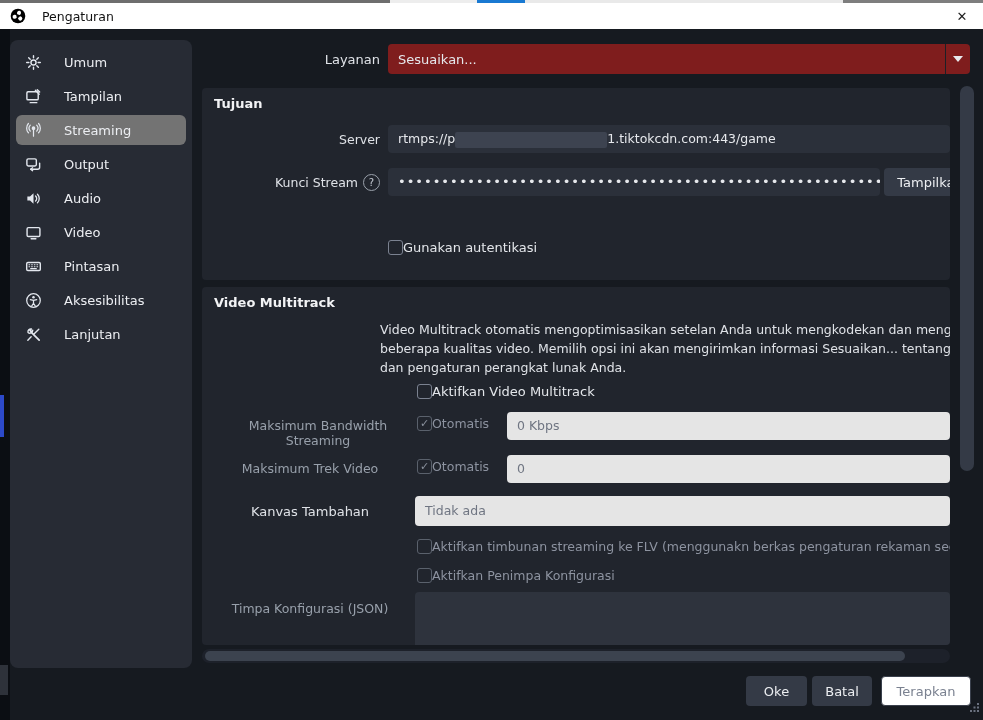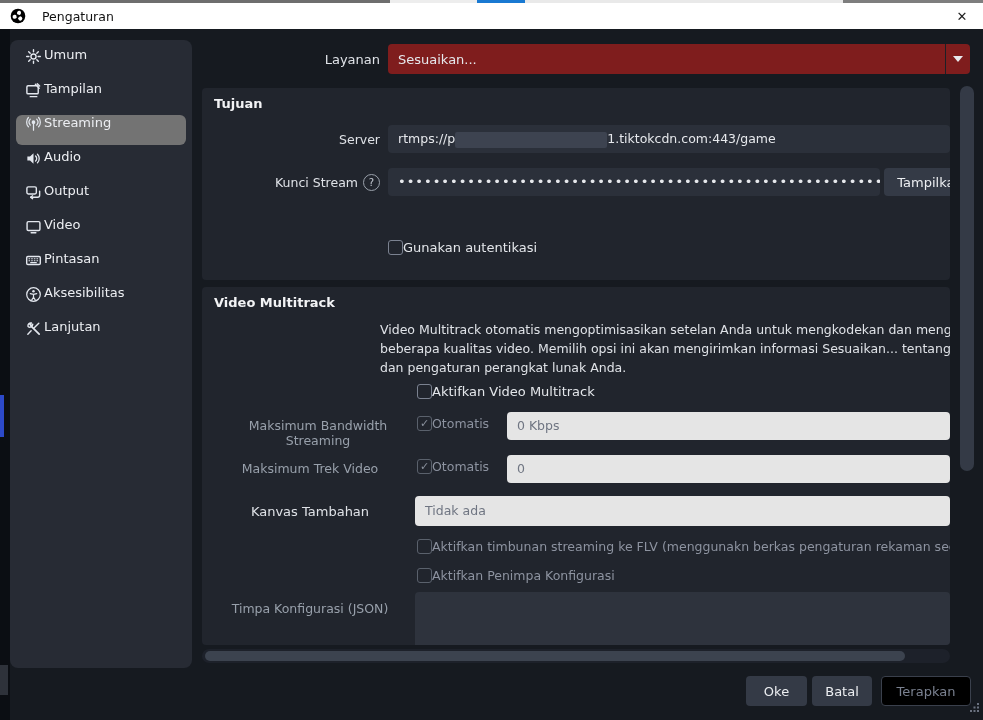--- a/index.html
+++ b/index.html
@@ -15,21 +15,21 @@
             display:flex;align-items:center;padding:0 10px;box-sizing:border-box;}
   .titlebar .title{color:#111;font-size:12.5px;margin-left:16px;}
   .titlebar .close{margin-left:auto;color:#222;font-size:13px;width:22px;text-align:center;cursor:pointer;}
 
   
   .leftstrip{position:absolute;left:0;top:29px;width:10px;height:691px;background:#0b0e13;}
 
   
   .sidebar{position:absolute;left:10px;top:40px;width:182px;height:628px;background:#272b34;border-radius:8px;}
   .nav{list-style:none;margin:0;padding:7px 6px 0 6px;}
-  .nav li{height:30px;margin-bottom:4px;display:flex;align-items:flex-start;gap:2px;padding:0 8px;
+  .nav li{height:30px;margin-bottom:4px;display:flex;align-items:center;gap:22px;padding:0 8px;
           border-radius:6px;font-size:13px;color:#eceef2;cursor:pointer;}
   .nav li.selected{background:#737373;}
   .nav .ic{width:18px;height:18px;flex:0 0 18px;display:flex;align-items:center;justify-content:center;}
   .nav svg{stroke:#e3e7ee;fill:none;stroke-width:1.5;stroke-linecap:round;stroke-linejoin:round;}
 
   
   .group{position:absolute;left:202px;width:748px;background:#21252d;border-radius:4px;overflow:hidden;}
   .group h3{margin:0;padding:8px 12px;font-size:13px;font-weight:bold;color:#f2f3f5;}
   .gl{position:absolute;font-size:12.5px;color:#dfe2e7;text-align:center;}
   .gl.dim{color:#98a0ab;}
@@ -39,21 +39,21 @@
   .redact{display:inline-block;width:152px;height:16px;background:#3d4350;vertical-align:middle;border-radius:2px;}
   .cbrow{position:absolute;display:flex;align-items:center;font-size:13px;color:#e3e6ea;white-space:nowrap;overflow:hidden;}
   .cbrow.dim{color:#8d93a0;font-size:12.5px;}
   .cb{width:15px;height:15px;border:1px solid #7b8290;border-radius:3px;box-sizing:border-box;flex:0 0 15px;
       display:flex;align-items:center;justify-content:center;font-size:11px;color:transparent;}
   .cb.checked-disabled{border-color:#5a616c;color:#8a919d;}
   .cb.checked-disabled::after{content:"✓";line-height:1;}
 
   .btn{background:#343a46;border-radius:4px;color:#eceef1;font-size:13px;display:flex;
        align-items:center;justify-content:center;cursor:pointer;}
-  .btn.disabled{background:#000000;border:1px solid #3a404c;color:#7a8190;box-sizing:border-box;cursor:default;}
+  .btn.disabled{background:#ffffff;border:1px solid #3a404c;color:#7a8190;box-sizing:border-box;cursor:default;}
 
   
   .combo{position:absolute;left:388px;top:44px;width:582px;height:30px;background:#7f1d1d;border-radius:4px;
          display:flex;align-items:center;box-sizing:border-box;cursor:pointer;}
   .combo .val{flex:1;padding:0 10px;font-size:13px;color:#e6e8ec;}
   .combo .arrowbox{width:24px;height:100%;border-left:1px solid #1c2026;display:flex;align-items:center;justify-content:center;}
   .tri{width:0;height:0;border-left:5px solid transparent;border-right:5px solid transparent;border-top:6px solid #e8eaee;}
 
   .help{display:inline-flex;width:15px;height:15px;border:1px solid #9aa1ab;border-radius:50%;
         align-items:center;justify-content:center;font-size:10px;color:#c6cbd3;}
@@ -129,35 +129,35 @@
           <svg width="17" height="17" viewBox="0 0 18 18">
               <circle cx="9" cy="6.5" r="1.2" fill="#e3e7ee"></circle>
               <path d="M9 8.2V15M5.6 9.6a4.6 4.6 0 0 1 0-6.2M12.4 3.4a4.6 4.6 0 0 1 0 6.2M3.6 11.4a7.4 7.4 0 0 1 0-9.8M14.4 1.6a7.4 7.4 0 0 1 0 9.8" stroke-width="1.3"></path>
             </svg>
         </span>
         <span>Streaming</span>
       </li>
       <li>
         <span class="ic">
           <svg width="17" height="17" viewBox="0 0 18 18">
-              <path d="M2.5 6.8v4.4h2.8L9 14.5v-11L5.3 6.8H2.5z" fill="#e3e7ee" stroke="none"></path>
-              <path d="M11.2 6.3a3.7 3.7 0 0 1 0 5.4M13.2 4.5a6.4 6.4 0 0 1 0 9" stroke-width="1.4"></path>
-            </svg>
-        </span>
-        <span>Audio</span>
-      </li>
-      <li>
-        <span class="ic">
-          <svg width="17" height="17" viewBox="0 0 18 18">
               <rect x="2" y="3" width="10" height="7.5" rx="1.5"></rect>
               <path d="M15.5 7.5v4.5a2 2 0 0 1-2 2H6"></path>
               <path d="M8 15.5l-2-1.5 2-1.5"></path>
             </svg>
         </span>
         <span>Output</span>
+      </li>
+      <li>
+        <span class="ic">
+          <svg width="17" height="17" viewBox="0 0 18 18">
+              <path d="M2.5 6.8v4.4h2.8L9 14.5v-11L5.3 6.8H2.5z" fill="#e3e7ee" stroke="none"></path>
+              <path d="M11.2 6.3a3.7 3.7 0 0 1 0 5.4M13.2 4.5a6.4 6.4 0 0 1 0 9" stroke-width="1.4"></path>
+            </svg>
+        </span>
+        <span>Audio</span>
       </li>
       <li>
         <span class="ic">
           <svg width="17" height="17" viewBox="0 0 18 18">
               <rect x="2.2" y="3.8" width="13.6" height="9.4" rx="1.4"></rect>
               <path d="M6.5 15.6h5"></path>
             </svg>
         </span>
         <span>Video</span>
       </li>

